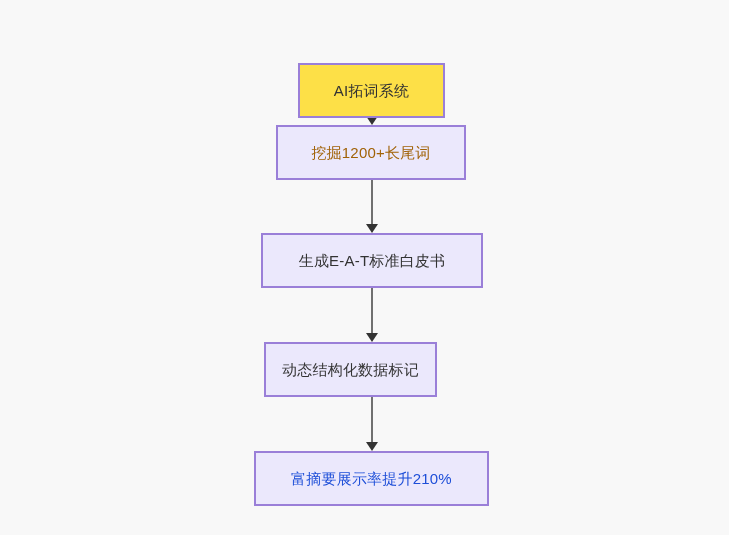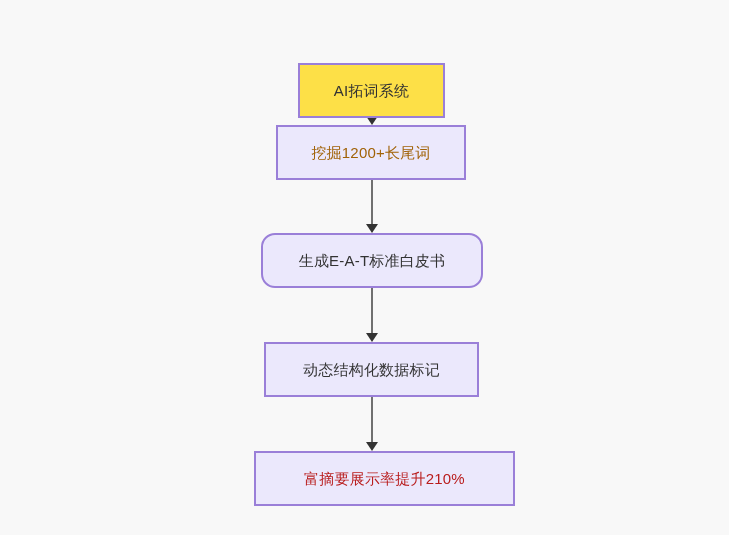--- a/index.html
+++ b/index.html
@@ -82,23 +82,23 @@
     <div class="line" style="height: 46px; background: rgb(112, 112, 112);"></div>
     <div class="head" style="border-top-color: rgb(51, 51, 51);"></div>
   </div>
 
   <div class="node" style="left: 298px; top: 15px; width: 147px; background: #fde047; border-color: rgb(154, 127, 216); color: rgb(51, 51, 51); margin-top: 48px;">
     <span class="node-label">AI拓词系统</span>
   </div>
   <div class="node" style="left: 276px; top: 125px; width: 190px; background: rgb(235, 232, 252); border-color: rgb(154, 127, 216); color: #a16207;">
     <span class="node-label">挖掘1200+长尾词</span>
   </div>
-  <div class="node" style="left: 261px; top: 233px; width: 222px; background: rgb(235, 232, 252); border-color: rgb(154, 127, 216); color: rgb(51, 51, 51); border-radius: 14px;">
+  <div class="node" style="left: 261px; top: 233px; width: 222px; background: rgb(235, 232, 252); border-color: rgb(154, 127, 216); color: rgb(51, 51, 51);">
     <span class="node-label">生成E-A-T标准白皮书</span>
   </div>
-  <div class="node" style="left: 264px; top: 342px; width: 215px; background: rgb(235, 232, 252); border-color: rgb(154, 127, 216); color: rgb(51, 51, 51);">
+  <div class="node" style="left: 264px; top: 342px; width: 173px; background: rgb(235, 232, 252); border-color: rgb(154, 127, 216); color: rgb(51, 51, 51);">
     <span class="node-label">动态结构化数据标记</span>
   </div>
-  <div class="node" style="left: 254px; top: 451px; width: 261px; background: rgb(235, 232, 252); border-color: rgb(154, 127, 216); color: #b91c1c;">
+  <div class="node" style="left: 254px; top: 451px; width: 235px; background: rgb(235, 232, 252); border-color: rgb(154, 127, 216); color: #1d4ed8;">
     <span class="node-label">富摘要展示率提升210%</span>
   </div>
 
 </div>
 
 </body></html>

